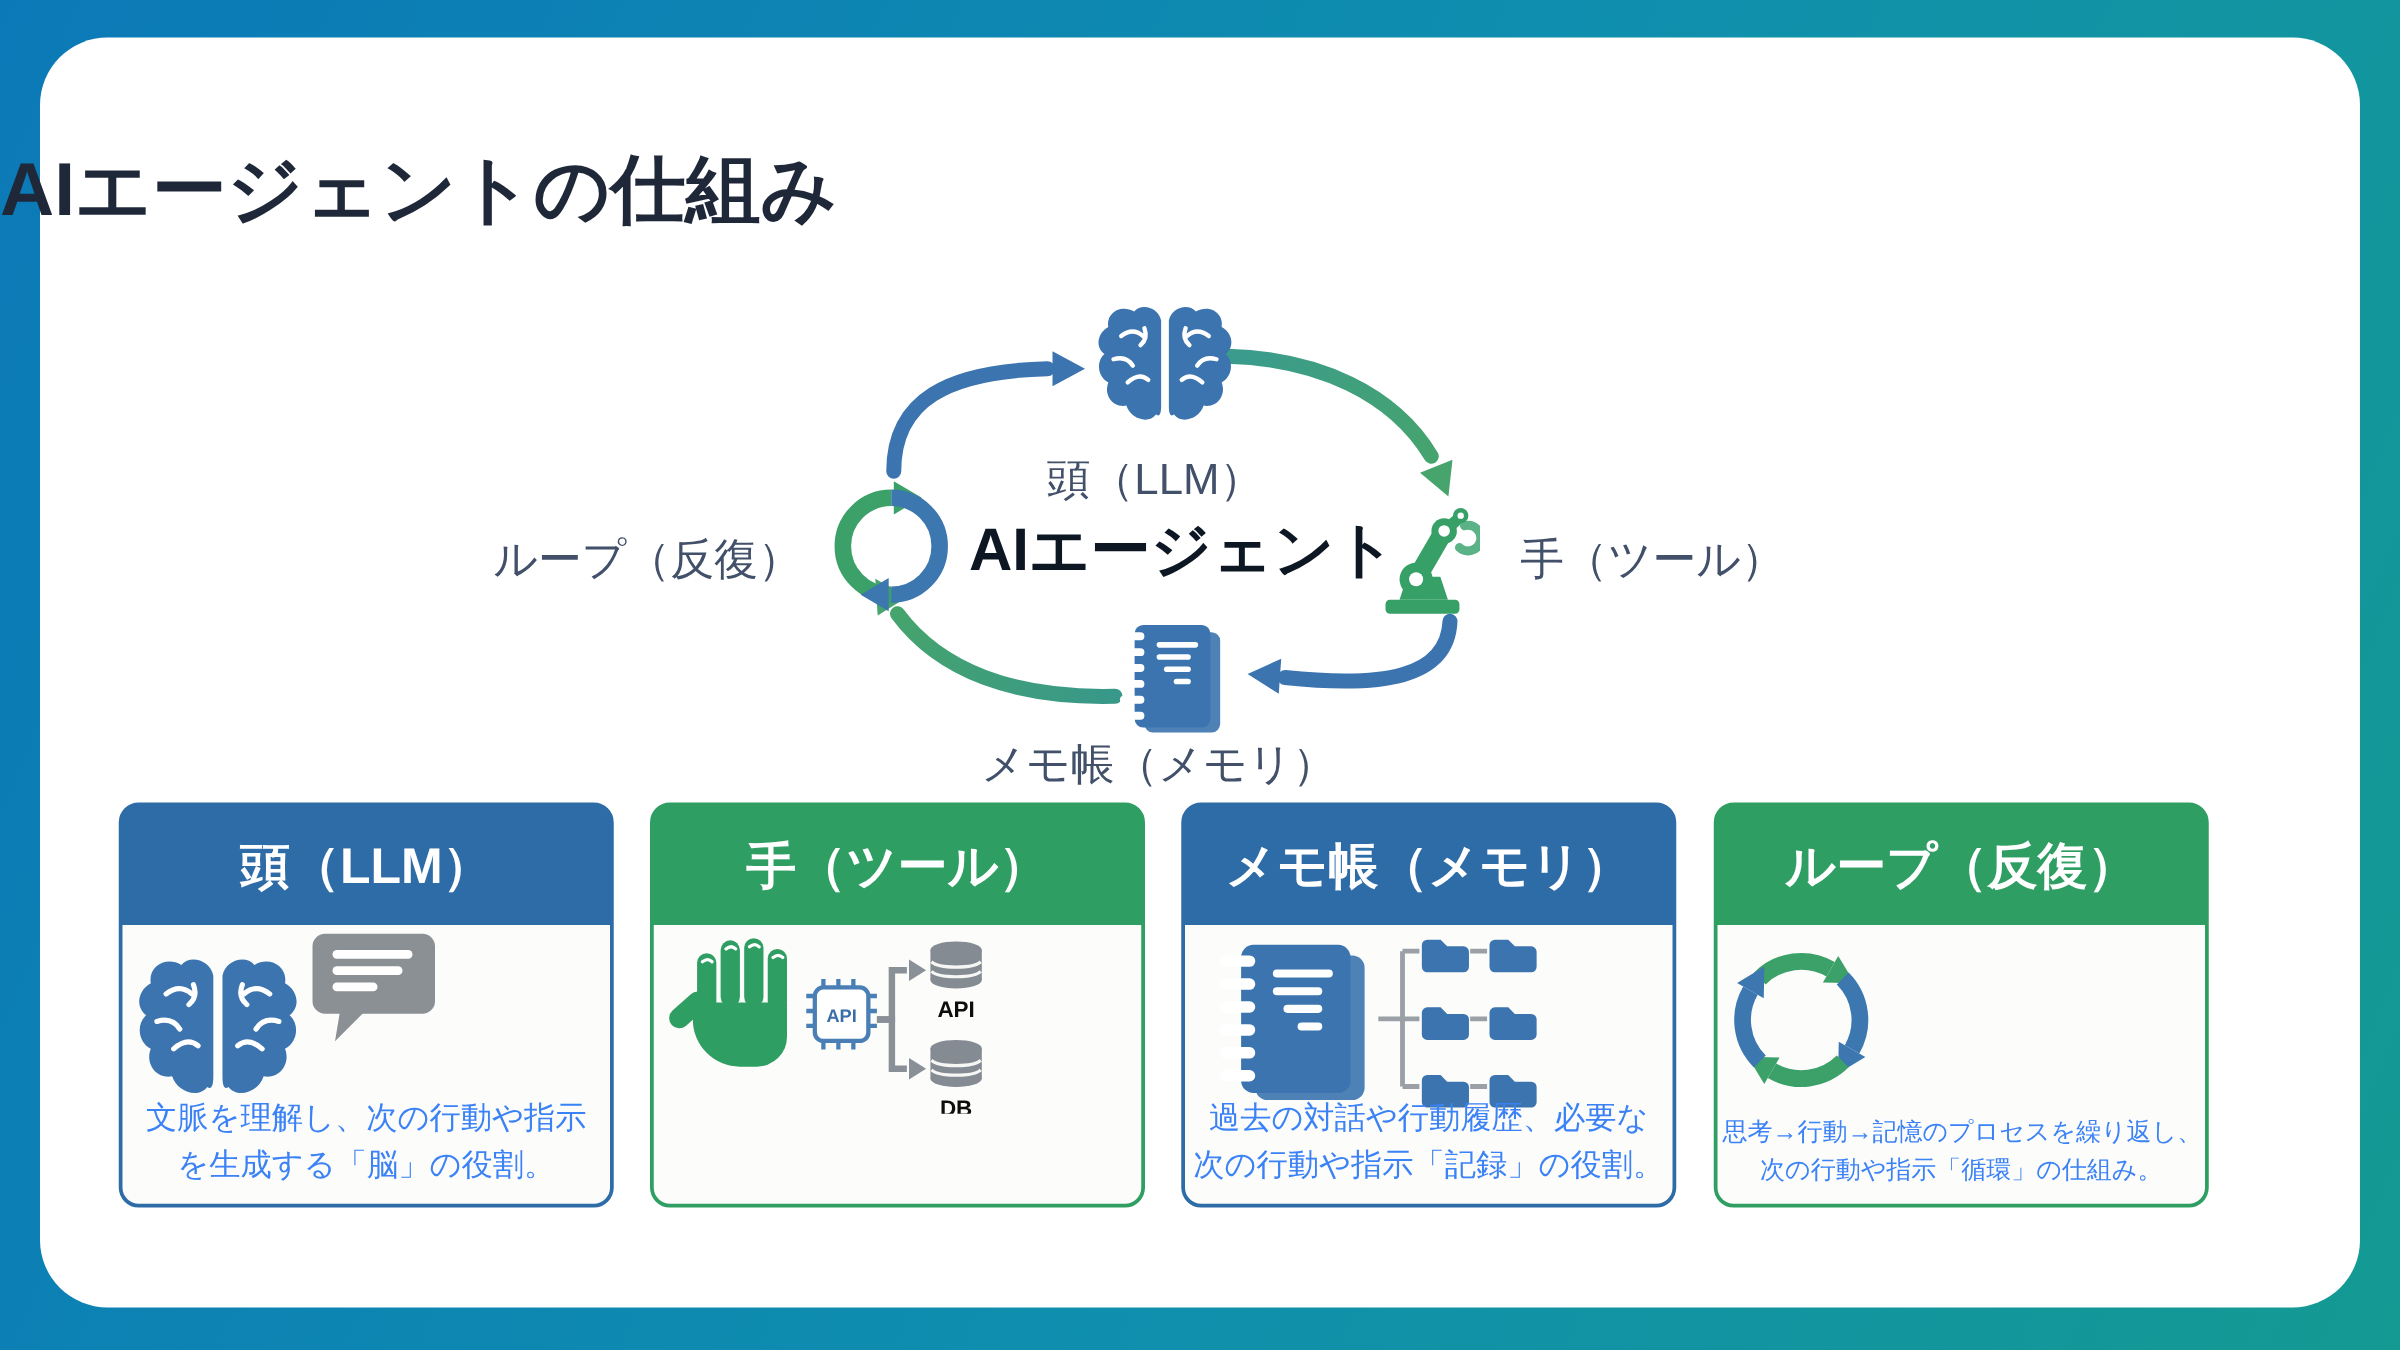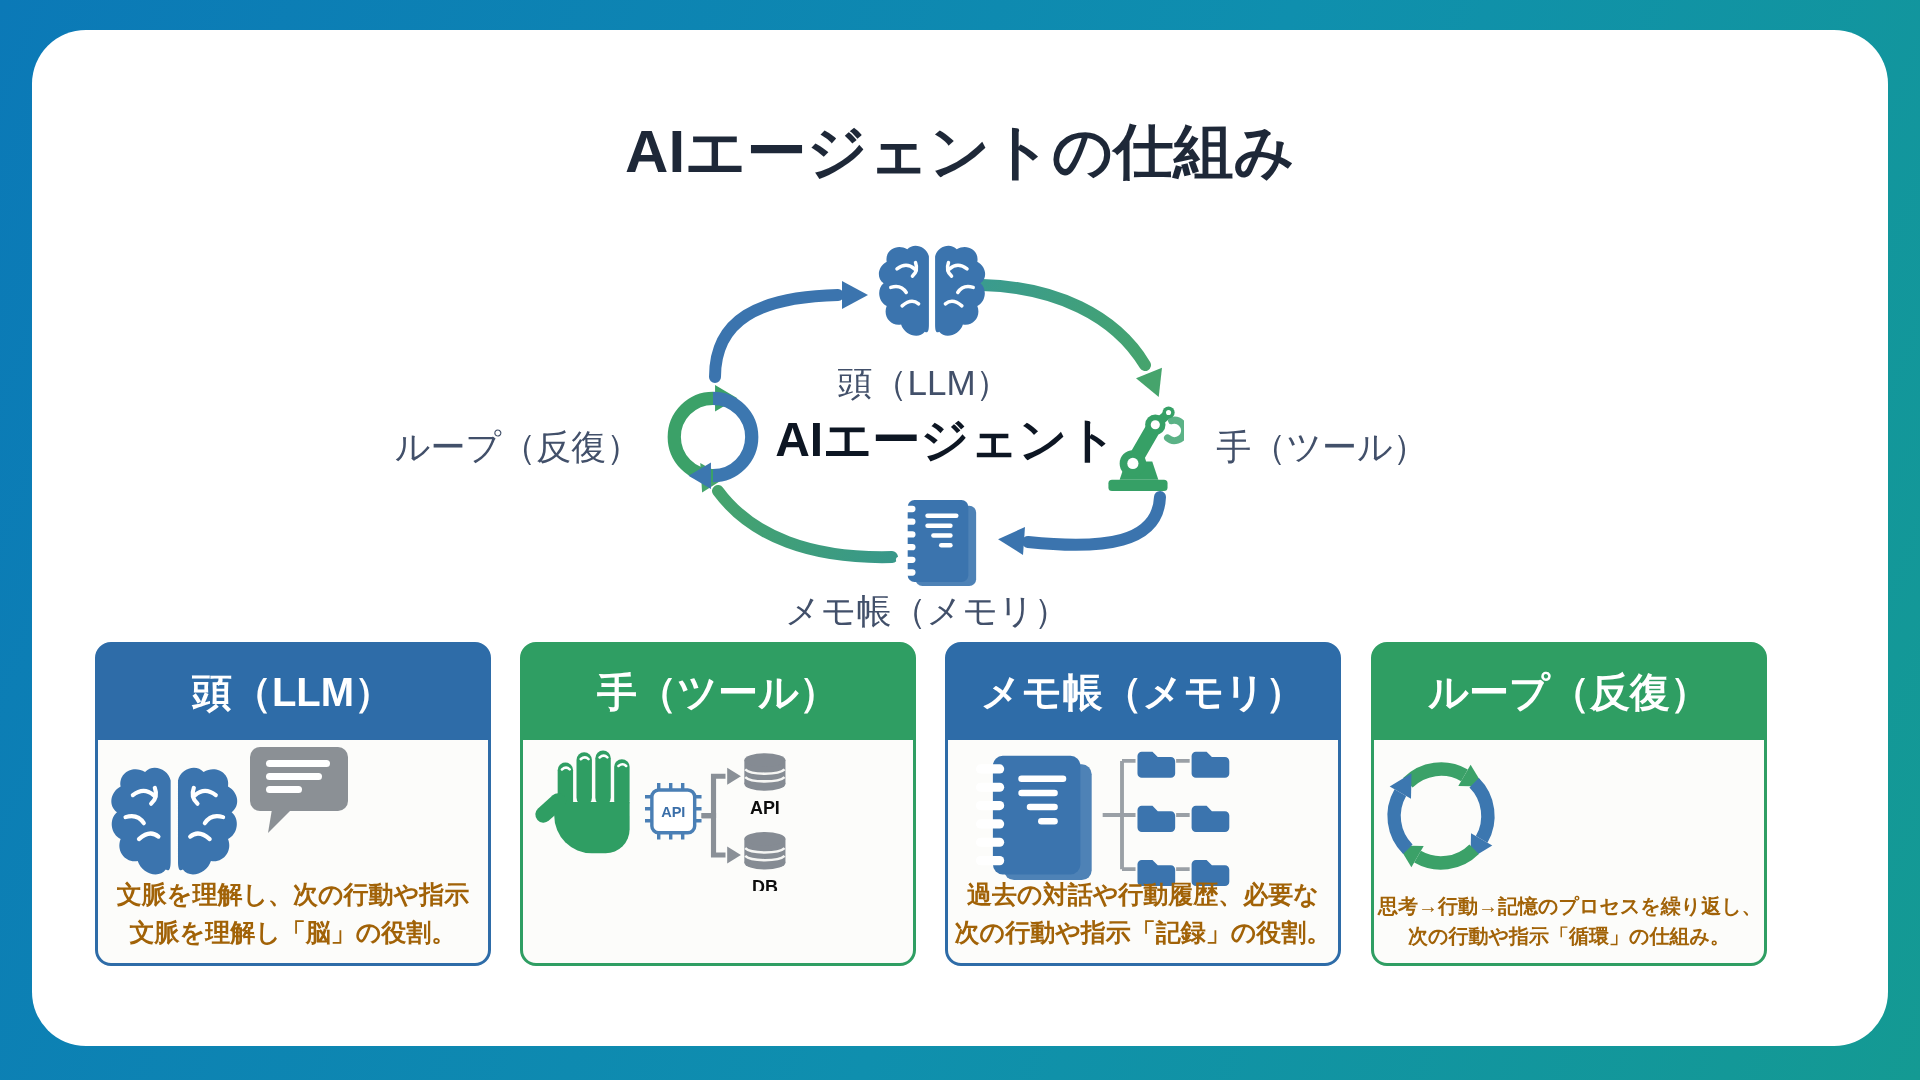--- a/index.html
+++ b/index.html
@@ -6,21 +6,21 @@
   body{
     width:1920px;height:1080px;overflow:hidden;position:relative;
     background:linear-gradient(112deg,#0b79b7 0%,#0f8fae 55%,#149a93 100%);
     font-family:"Liberation Sans","DejaVu Sans",sans-serif;
   }
   .panel{
     position:absolute;left:32px;top:30px;width:1856px;height:1016px;
     background:#ffffff;border-radius:54px;
   }
   .title{
-    position:absolute;left:0;top:112px;width:1920px;text-align:center;
+    position:absolute;left:0;top:112px;width:1920px;
     font-size:60px;font-weight:900;color:#1e2838;letter-spacing:0px;
   }
   .dg-label{
     position:absolute;color:#42506a;font-size:35px;font-weight:500;
     text-align:center;white-space:nowrap;
   }
   .lbl-head{left:804px;top:360px;width:240px;}
   .lbl-tool{left:1202px;top:424px;width:240px;}
   .lbl-loop{left:388px;top:424px;width:260px;}
   .lbl-memory{left:772px;top:588px;width:310px;}
@@ -43,21 +43,21 @@
     color:#ffffff;font-size:40px;font-weight:800;white-space:nowrap;
   }
   .card.blue .card-header{background:#2e6ca8;}
   .card.green .card-header{background:#2f9e63;}
   .card-icon{
     position:absolute;left:0;right:0;top:100px;height:142px;
     display:flex;align-items:center;
   }
   .card-text{
     position:absolute;left:4px;right:4px;bottom:12px;text-align:center;
-    font-weight:700;color:#a16207;font-size:25px;line-height:1.5;white-space:nowrap;
+    font-weight:400;color:#3b82f6;font-size:25px;line-height:1.5;white-space:nowrap;
   }
   .card-loop .card-text{font-size:20px;text-align:center;}
   .c1{left:95px;}  .c2{left:520px;}  .c3{left:945px;}  .c4{left:1371px;}
   svg{display:block;}
   .svgtext{font-family:"Liberation Sans","DejaVu Sans",sans-serif;font-weight:800;}
 </style>
 </head>
 <body>
 
 <svg width="0" height="0" style="position:absolute" aria-hidden="true">
@@ -176,21 +176,21 @@
         <g fill="#ffffff">
           <rect x="16" y="13" width="64" height="7" rx="3.5"></rect>
           <rect x="16" y="26" width="56" height="7" rx="3.5"></rect>
           <rect x="16" y="39" width="36" height="7" rx="3.5"></rect>
         </g>
       </g>
     </svg>
   </div>
   <div class="card-text">
     <div>文脈を理解し、次の行動や指示</div>
-    <div>文脈を理解し「脳」の役割。</div>
+    <div>を生成する「脳」の役割。</div>
   </div>
 </div>
 
 <div class="card green c2">
   <div class="card-header">
     <span>手（ツール）</span>
   </div>
   <div class="card-icon">
     <svg width="268" height="149" viewBox="0 0 312 174">
       <g fill="#2f9e63">

